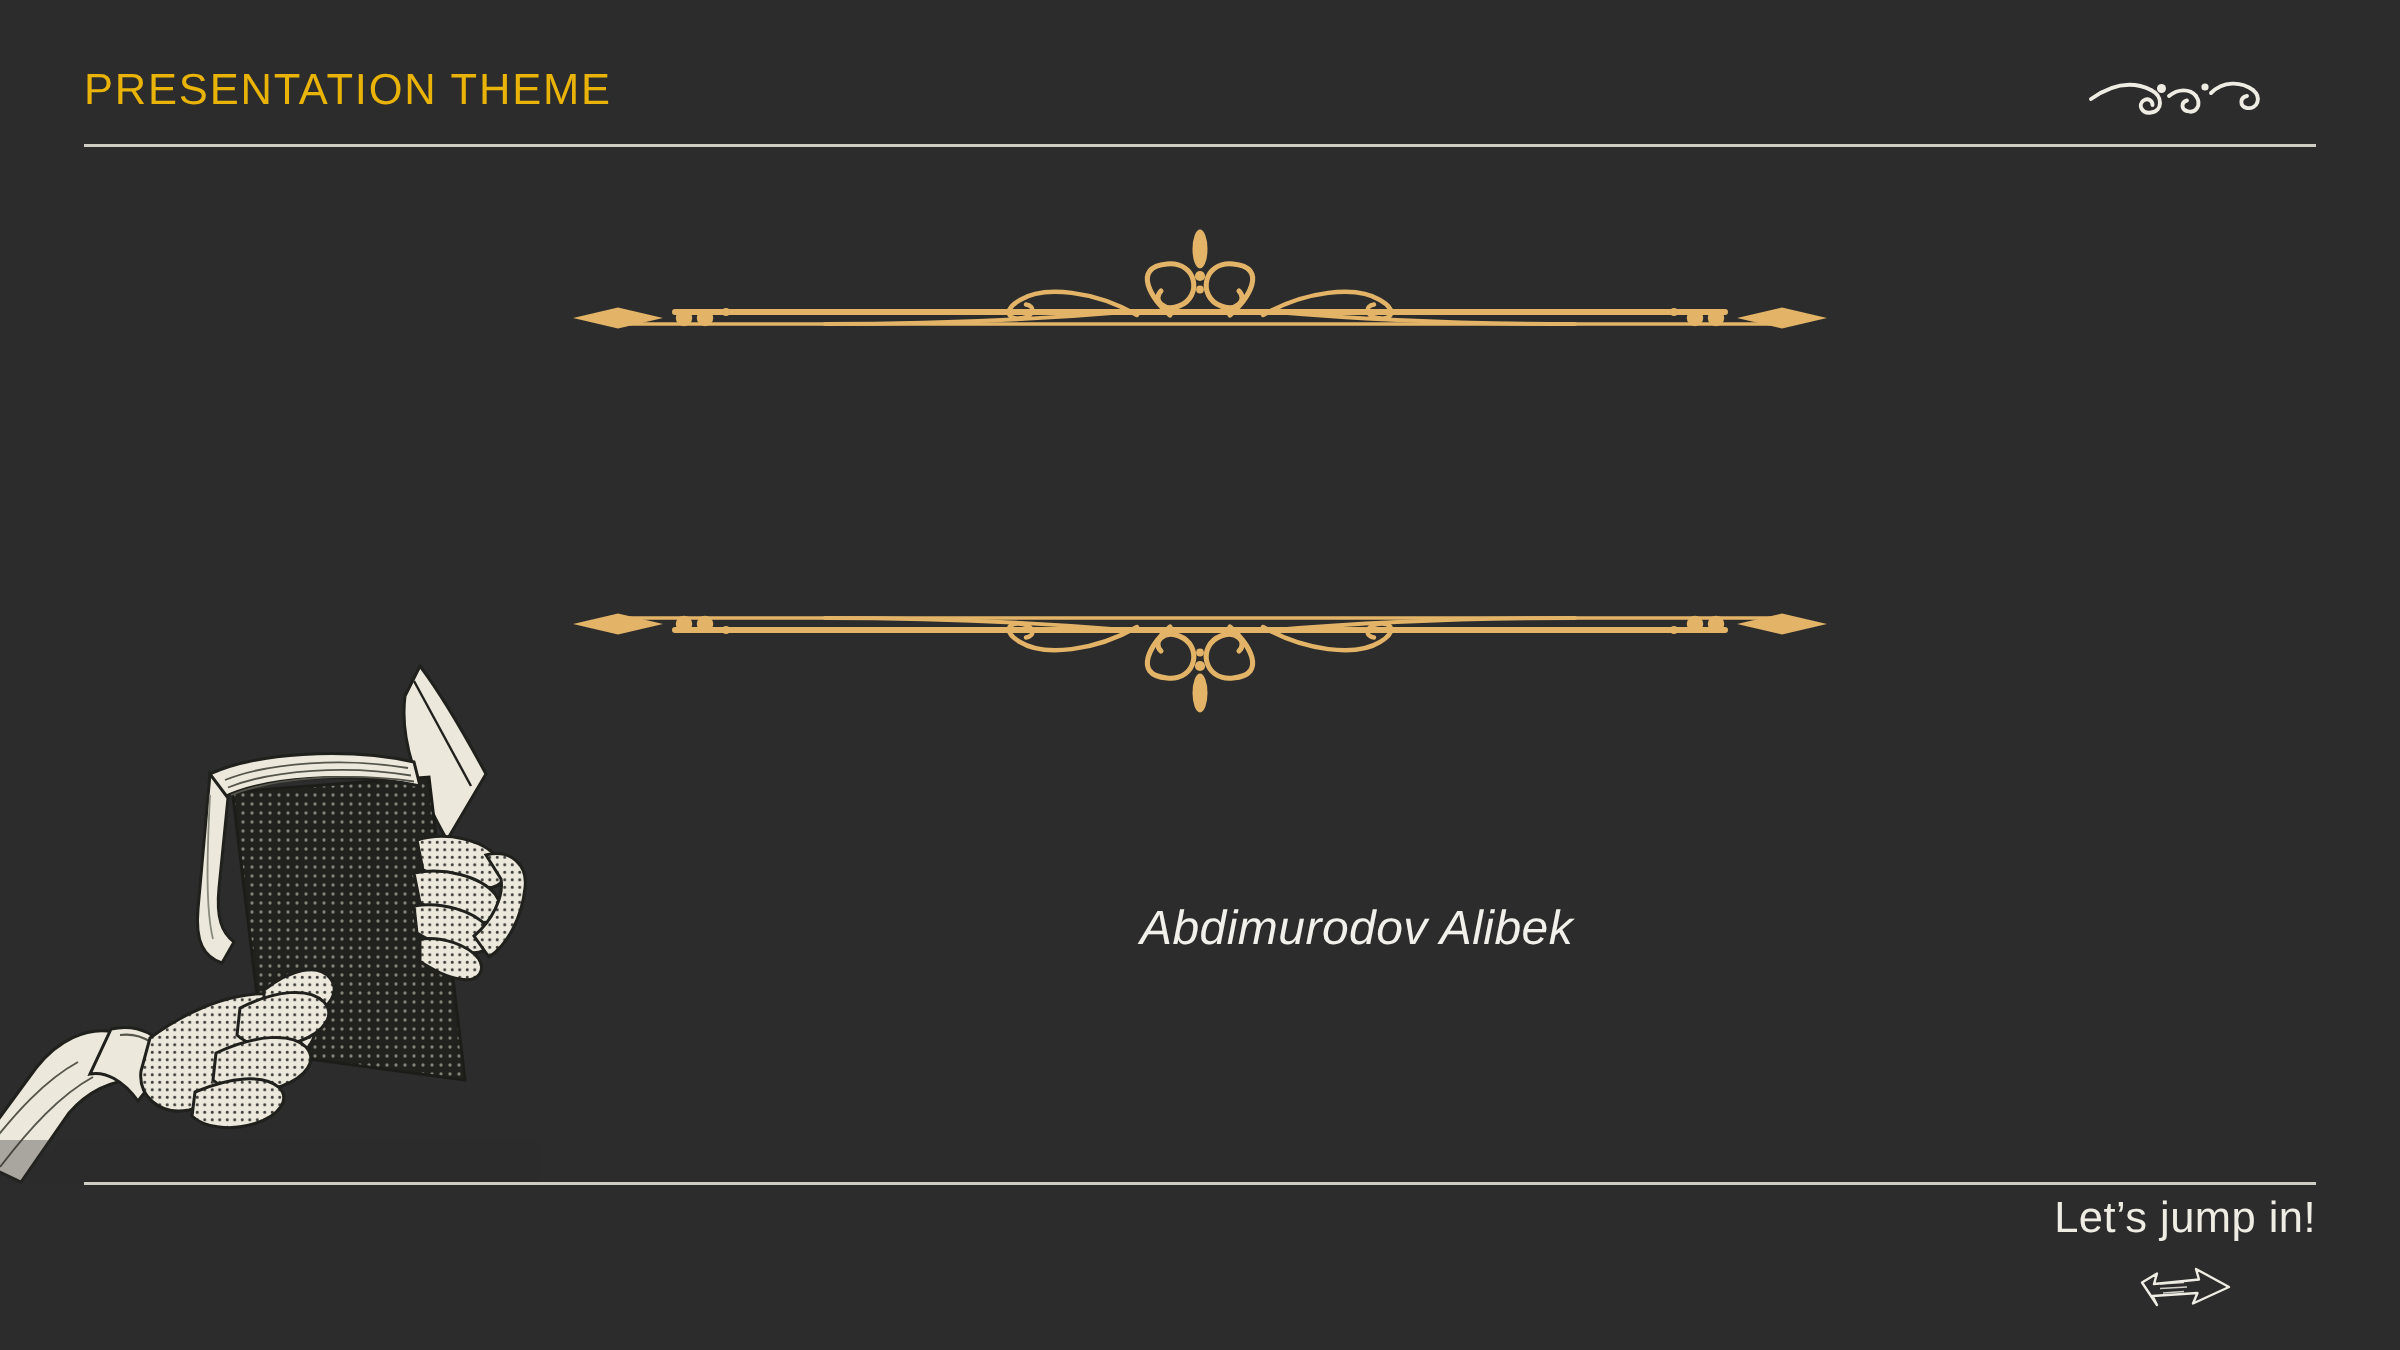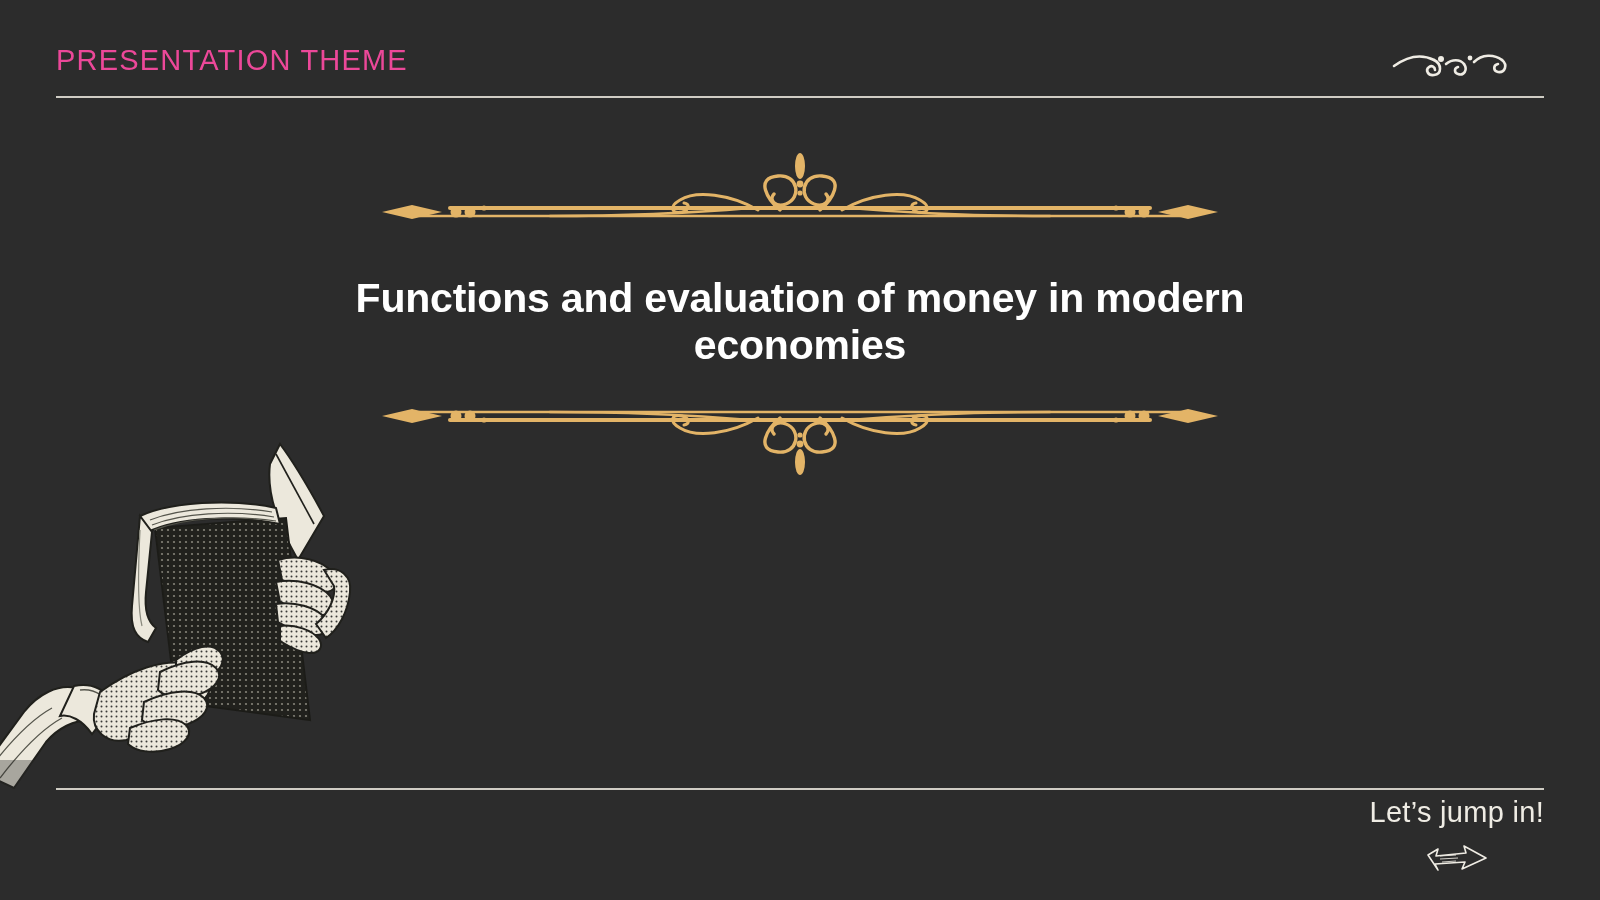--- a/index.html
+++ b/index.html
@@ -23,21 +23,21 @@
     top: 44px;
     width: 1488px;
     height: 56px;
   }
   .header-title {
     position: absolute;
     left: 0;
     top: 0;
     font-size: 29px;
     letter-spacing: 1.2px;
-    color: #ec4899;
+    color: #eab308;
     font-weight: 400;
     white-space: nowrap;
   }
   .header-rule {
     position: absolute;
     left: 0;
     top: 52px;
     width: 1488px;
     height: 2px;
     background: #cfccc4;
@@ -183,23 +183,20 @@
       <circle cx="120" cy="64" r="5.5" fill="#e3b467"></circle>
       <circle cx="134" cy="60" r="2.6" fill="#e3b467"></circle>
 
       <path d="M868 64 L 838 57 L 808 64 L 838 71 Z" fill="#e3b467"></path>
       <circle cx="794" cy="64" r="5.5" fill="#e3b467"></circle>
       <circle cx="780" cy="64" r="5.5" fill="#e3b467"></circle>
       <circle cx="766" cy="60" r="2.6" fill="#e3b467"></circle>
     </svg>
   </div>
 
-  <div class="title-block">
-    <div class="title-text">Functions and evaluation of money in modern economies</div>
-  </div>
 
   <div class="divider divider-bottom">
     <svg viewBox="0 0 900 90" width="900" height="90" aria-hidden="true">
       <g transform="translate(0,90) scale(1,-1)">
         <g fill="none" stroke="#e3b467" stroke-linecap="round">
           <line x1="100" y1="60" x2="800" y2="60" stroke-width="4"></line>
           <line x1="70" y1="68" x2="830" y2="68" stroke-width="2.4"></line>
           <path d="M430 62 C 418 52, 404 30, 428 28 C 448 26, 452 50, 436 56 C 426 60, 418 52, 424 46" stroke-width="3.4"></path>
           <path d="M408 62 C 380 46, 346 42, 330 52 C 318 59, 322 66, 332 64 C 340 62, 340 56, 334 55" stroke-width="3"></path>
           <path d="M200 68 C 260 68, 330 66, 400 60" stroke-width="2.6"></path>
@@ -281,20 +278,23 @@
         <path d="M164 282 C 190 270, 214 268, 224 278 C 232 287, 224 298, 208 304
                  C 190 310, 170 308, 162 300 Z" fill="url(#hatch)"></path>
         <path d="M150 308 C 174 298, 196 296, 206 305 C 214 313, 206 324, 190 329
                  C 174 334, 156 332, 148 324 Z" fill="url(#hatch)"></path>
       </g>
 
       <rect x="0" y="340" width="380" height="30" fill="#2c2c2c" opacity="0.35"></rect>
     </svg>
   </div>
 
+  <div class="author-block">
+    <div class="author-text">Abdimurodov Alibek</div>
+  </div>
 
   <div class="footer-rule"></div>
 
   <div class="footer">
     <div class="footer-text">Let’s jump in!</div>
 
     <div class="footer-arrow">
       <svg viewBox="0 0 62 30" width="62" height="30" aria-hidden="true">
         <g fill="none" stroke="#efece4" stroke-width="1.6" stroke-linejoin="round">
           <path d="M2 12 L 12 6 L 10 13 L 40 10 L 38 3 L 60 15 L 36 26 L 39 19 L 9 21 L 12 27 Z"></path>

